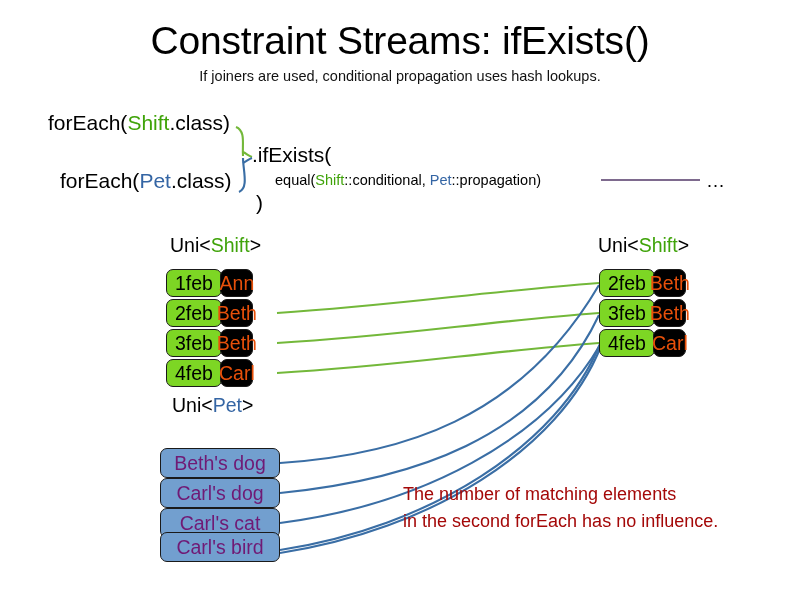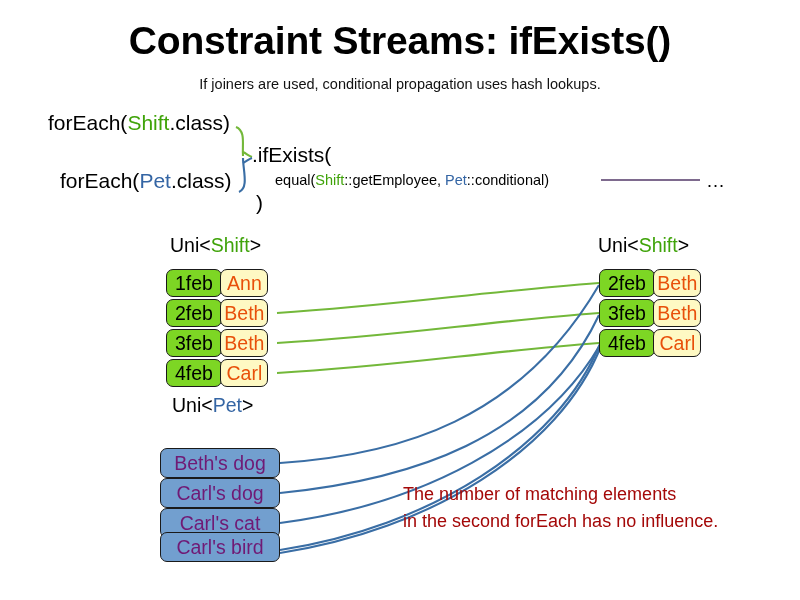--- a/index.html
+++ b/index.html
@@ -28,32 +28,30 @@
     position: absolute;
     left: 0;
     top: 18px;
     width: 800px;
     text-align: center;
     font-size: 39px;
     line-height: 46px;
     letter-spacing: -0.2px;
     color: #000000;
     white-space: nowrap;
-    font-weight: bold;
   }
   .subtitle {
     position: absolute;
     left: 0;
     top: 66px;
     width: 800px;
     text-align: center;
     font-size: 14.5px;
     line-height: 20px;
     color: #121212;
-    margin-top: 8px;
   }
   .code-line {
     position: absolute;
     font-size: 21px;
     line-height: 26px;
     white-space: nowrap;
     color: #000000;
   }
   .code-small {
     position: absolute;
@@ -93,23 +91,23 @@
     line-height: 20px;
     height: 28px;
     white-space: nowrap;
   }
   .cell-shift-date {
     background: #7DD624;
     color: #000000;
     width: 56px;
   }
   .cell-shift-name {
-    background: #fef9c3;
+    background: #000000;
     color: #E8500A;
-    width: 48px;
+    width: 33px;
     margin-left: -1.6px;
   }
   .cell-pet {
     background: #729FCF;
     color: #701a75;
     width: 120px;
     height: 30px;
     font-size: 19.5px;
   }
   .note {
@@ -152,21 +150,21 @@
     <span>forEach(</span><span class="tok-shift">Shift</span><span>.class)</span>
   </div>
 
   <div class="code-line" style="left:60px; top:168px;">
     <span>forEach(</span><span class="tok-pet">Pet</span><span>.class)</span>
   </div>
 
   <div class="code-line" style="left:252px; top:142px;">.ifExists(</div>
 
   <div class="code-small" style="left:275px; top:170px;">
-    <span>equal(</span><span class="tok-shift">Shift</span><span>::getEmployee, </span><span class="tok-pet">Pet</span><span>::conditional)</span>
+    <span>equal(</span><span class="tok-shift">Shift</span><span>::conditional, </span><span class="tok-pet">Pet</span><span>::propagation)</span>
   </div>
 
   <div class="ellipsis" style="left:706px; top:170px;">…</div>
 
   <div class="code-line" style="left:256px; top:190px;">)</div>
 
   <div class="stream-label" style="left:170px; top:233px;">
     <span>Uni&lt;</span><span class="tok-shift">Shift</span><span>&gt;</span>
   </div>
 

